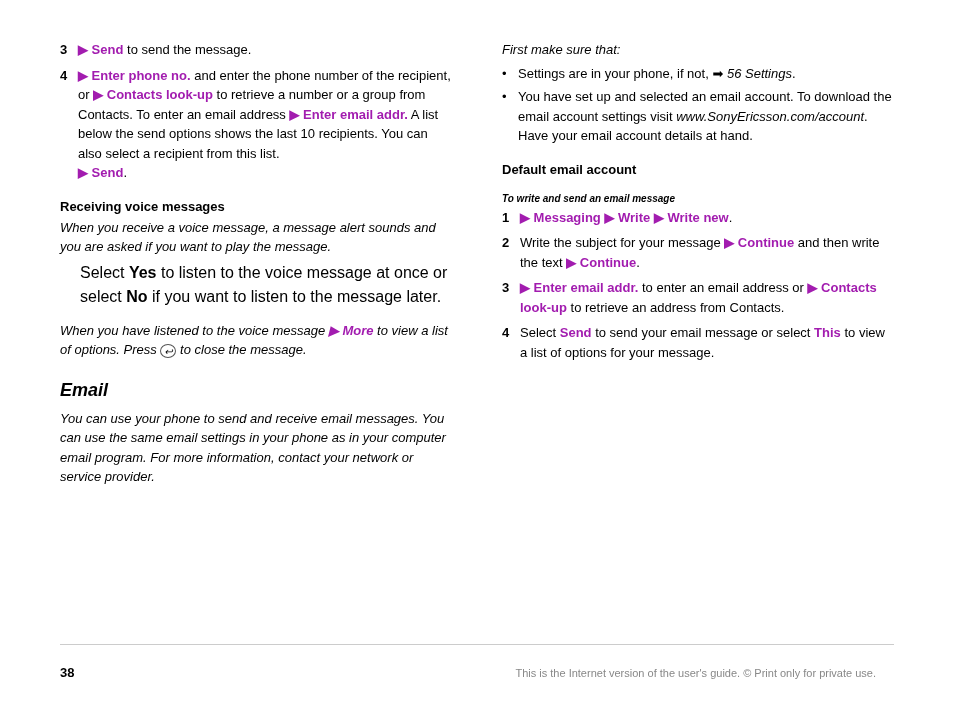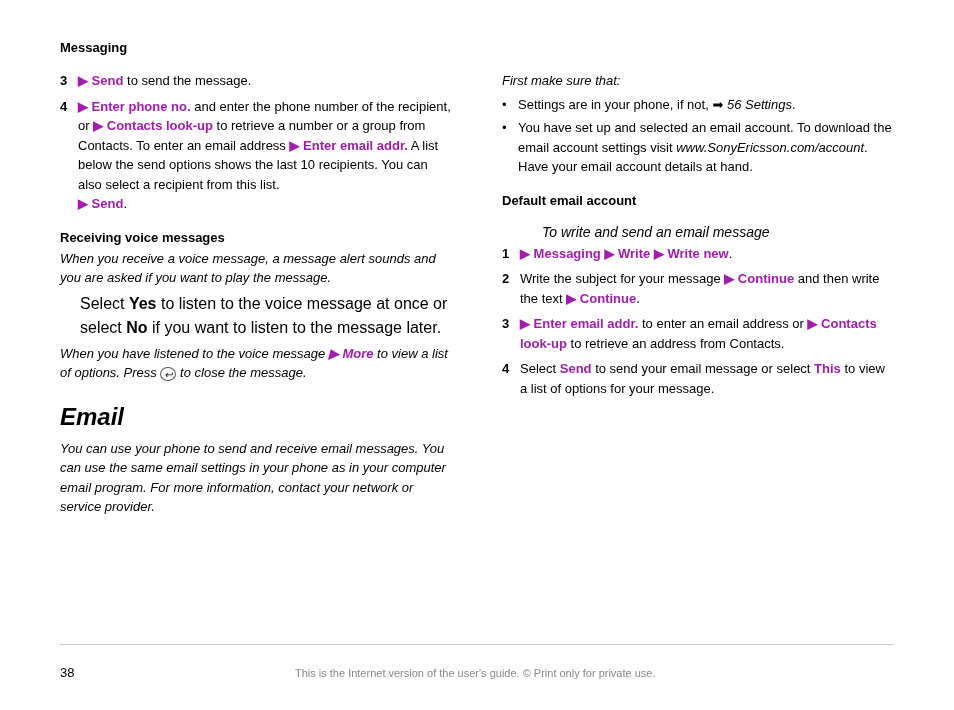--- a/index.html
+++ b/index.html
@@ -80,21 +80,21 @@
     }
 
     .section-content {
       font-size: 13px;
       line-height: 1.5;
       margin-bottom: 4px;
       font-style: italic;
     }
 
     .email-heading {
-      font-size: 24px;
+      font-size: 18px;
       font-weight: bold;
       font-style: italic;
       margin-top: 20px;
       margin-bottom: 8px;
     }
 
     .bullet-item {
       display: flex;
       margin-bottom: 4px;
       font-size: 13px;
@@ -106,25 +106,24 @@
     }
 
     .indent-text {
       margin-left: 20px;
       font-size: 16px;
       line-height: 1.5;
     }
 
     .italic-title {
       font-style: italic;
-      font-weight: normal;
-      font-size: 14px;
+      font-weight: bold;
+      font-size: 10px;
       margin-top: 16px;
       margin-bottom: 4px;
-      margin-left: 40px;
     }
 
     .back-arrow {
       display: inline-block;
       border: 1px solid #555;
       border-radius: 50%;
       width: 16px;
       height: 14px;
       text-align: center;
       line-height: 13px;
@@ -135,44 +134,41 @@
     .page-footer {
       display: flex;
       justify-content: space-between;
       align-items: center;
       margin-top: auto;
       padding-top: 10px;
       border-top: none;
     }
 
     .page-number {
-      font-weight: normal;
+      font-weight: bold;
       font-size: 13px;
     }
 
     .footer-text {
       font-size: 11px;
       color: #888888;
-      text-align: center;
+      text-align: right;
       flex: 1;
     }
 
     .divider-line {
       border: none;
       border-top: 1px solid #cccccc;
       margin: 10px 0;
     }
   </style>
 </head>
 <body>
 
 <div class="page">
-  <div class="page-header">
-    <span>Messaging</span>
-  </div>
 
   <div class="content-area">
 
     <div class="left-column">
 
       <div class="numbered-item">
         <span class="num">3</span>
         <span class="item-content">
           <span class="highlight">▶ Send</span> to send the message.
         </span>
@@ -186,21 +182,21 @@
         </span>
       </div>
 
       <div class="section-title">Receiving voice messages</div>
       <div class="section-content">
         When you receive a voice message, a message alert sounds and you are asked if you want to play the message.
       </div>
       <div class="indent-text">
         Select <strong>Yes</strong> to listen to the voice message at once or select <strong>No</strong> if you want to listen to the message later.
       </div>
-      <div class="section-content" style="margin-top:4px;">
+      <div class="section-content" style="margin-top:12px;">
         When you have listened to the voice message <span class="highlight">▶ More</span> to view a list of options. Press <span class="back-arrow">↩</span> to close the message.
       </div>
 
       <div class="email-heading">Email</div>
       <div class="section-content">
         You can use your phone to send and receive email messages. You can use the same email settings in your phone as in your computer email program. For more information, contact your network or service provider.
       </div>
 
     </div>
 

